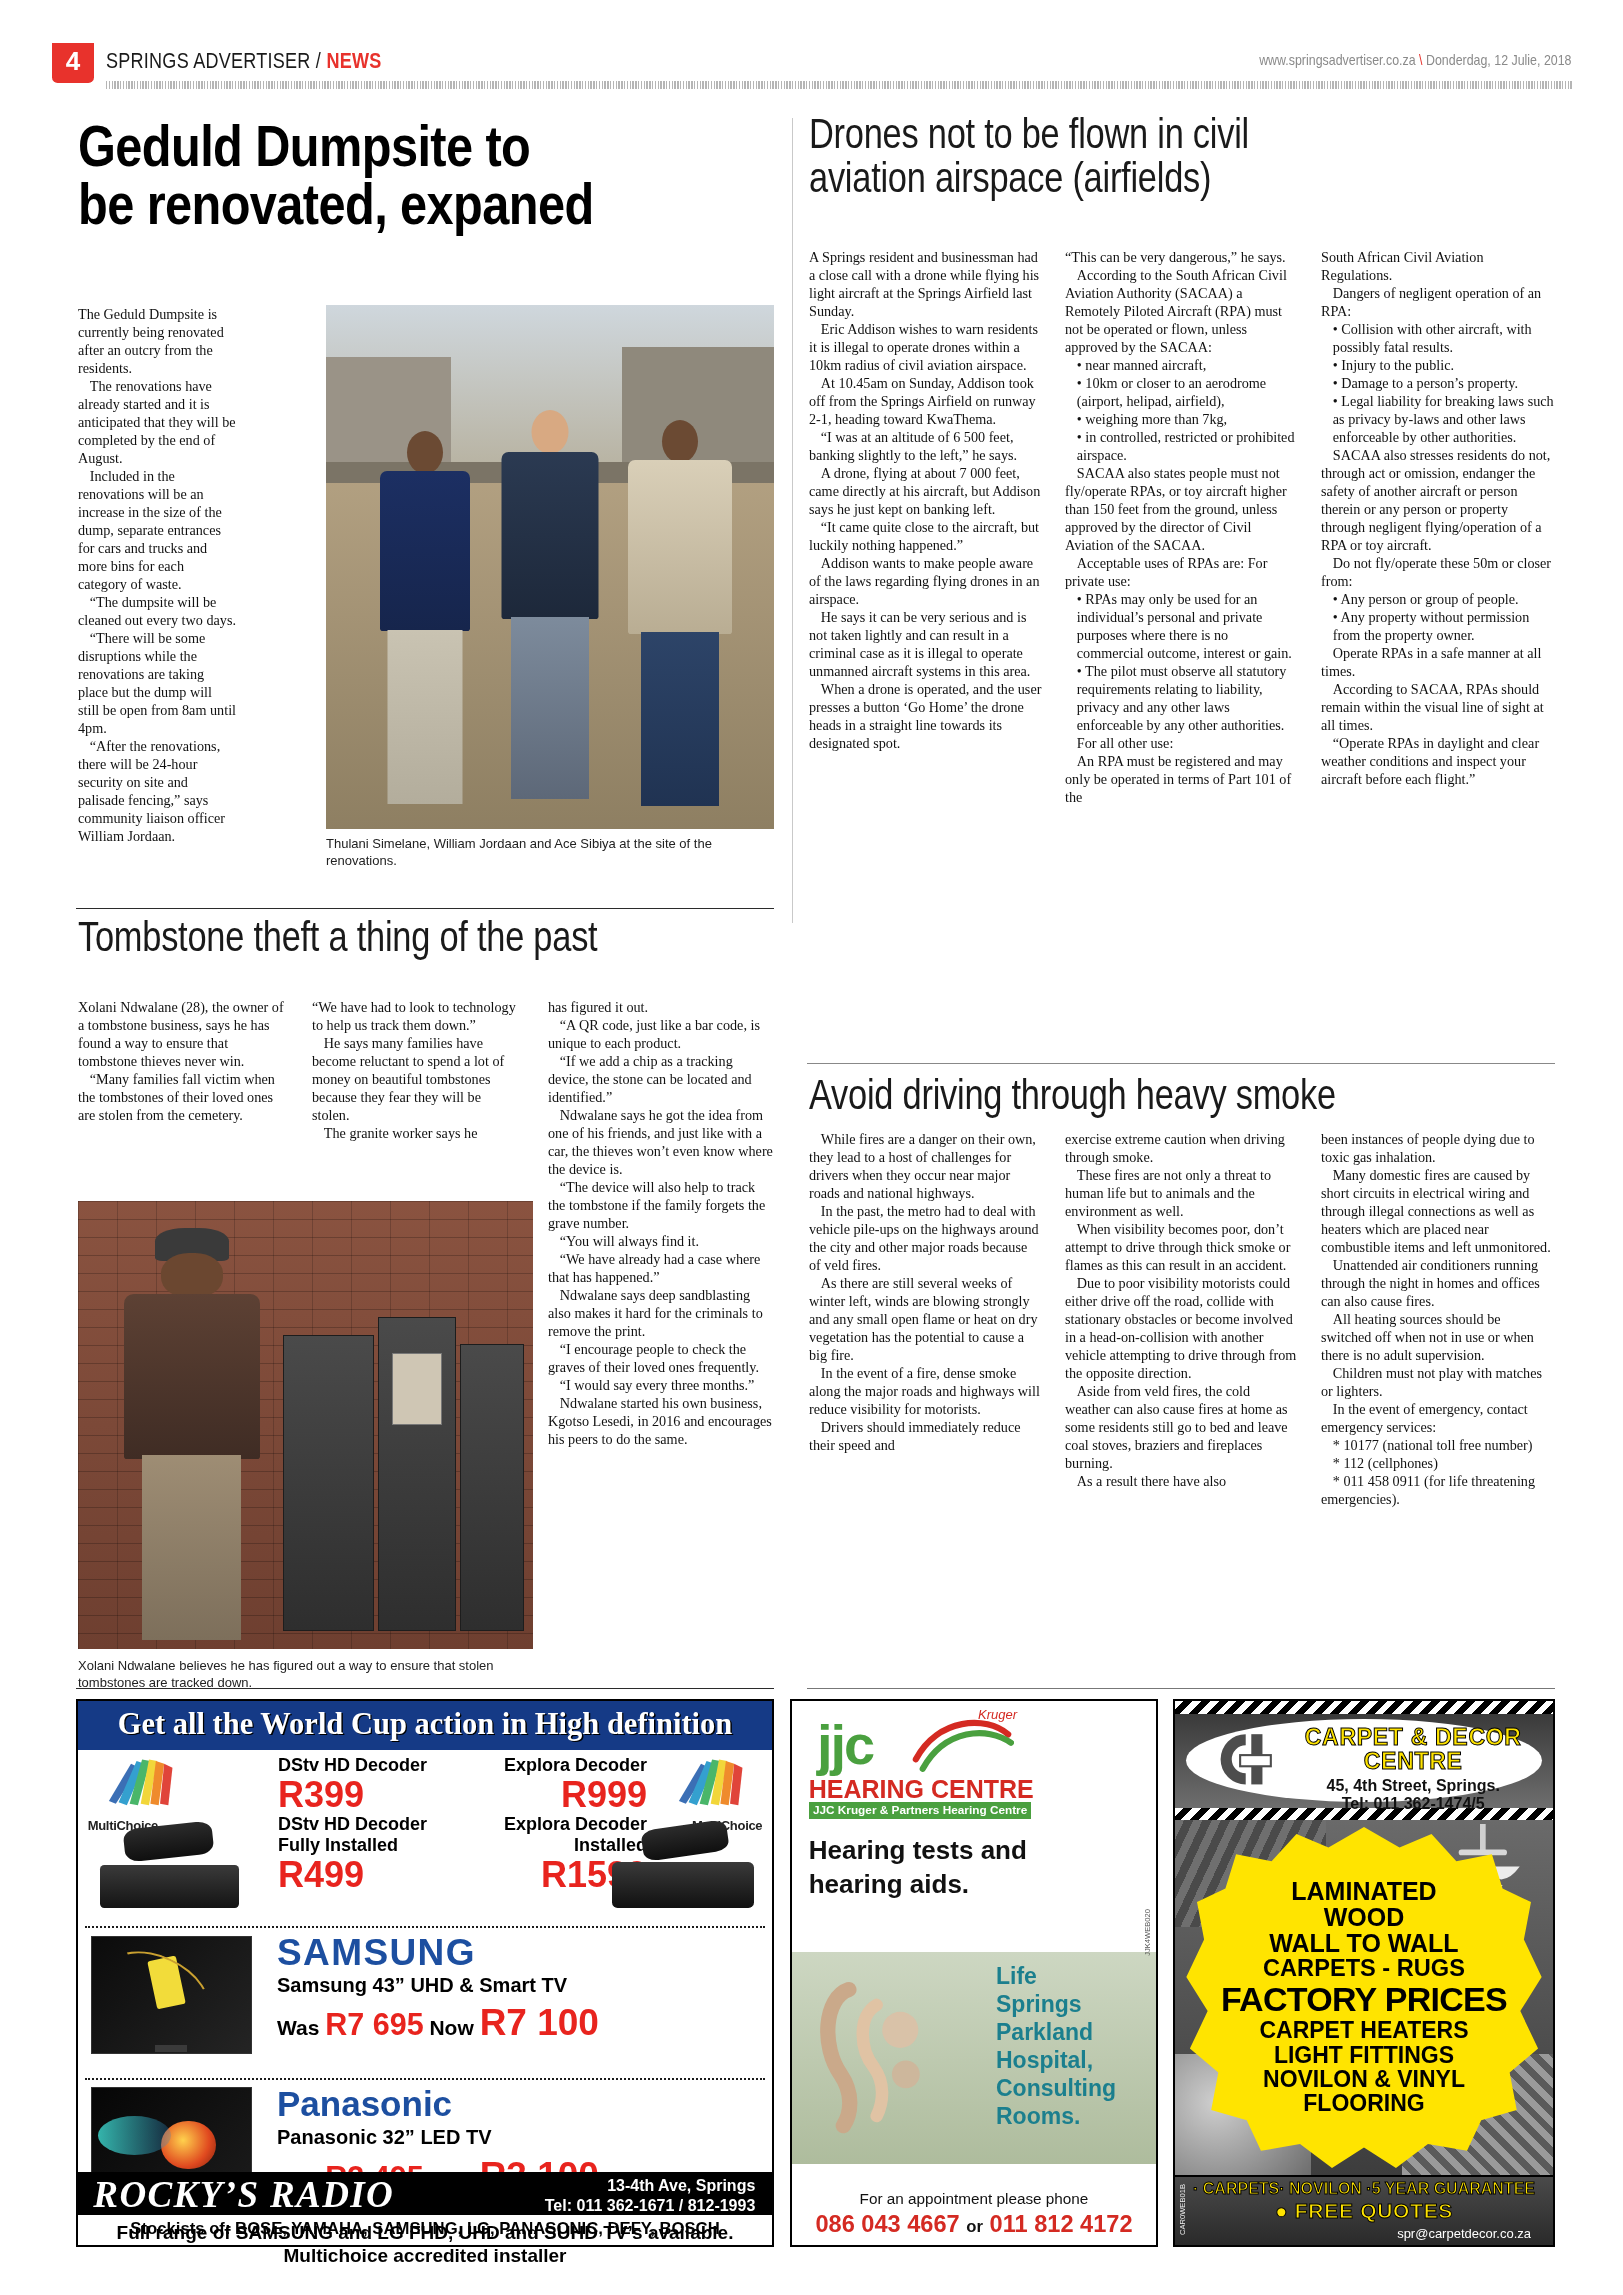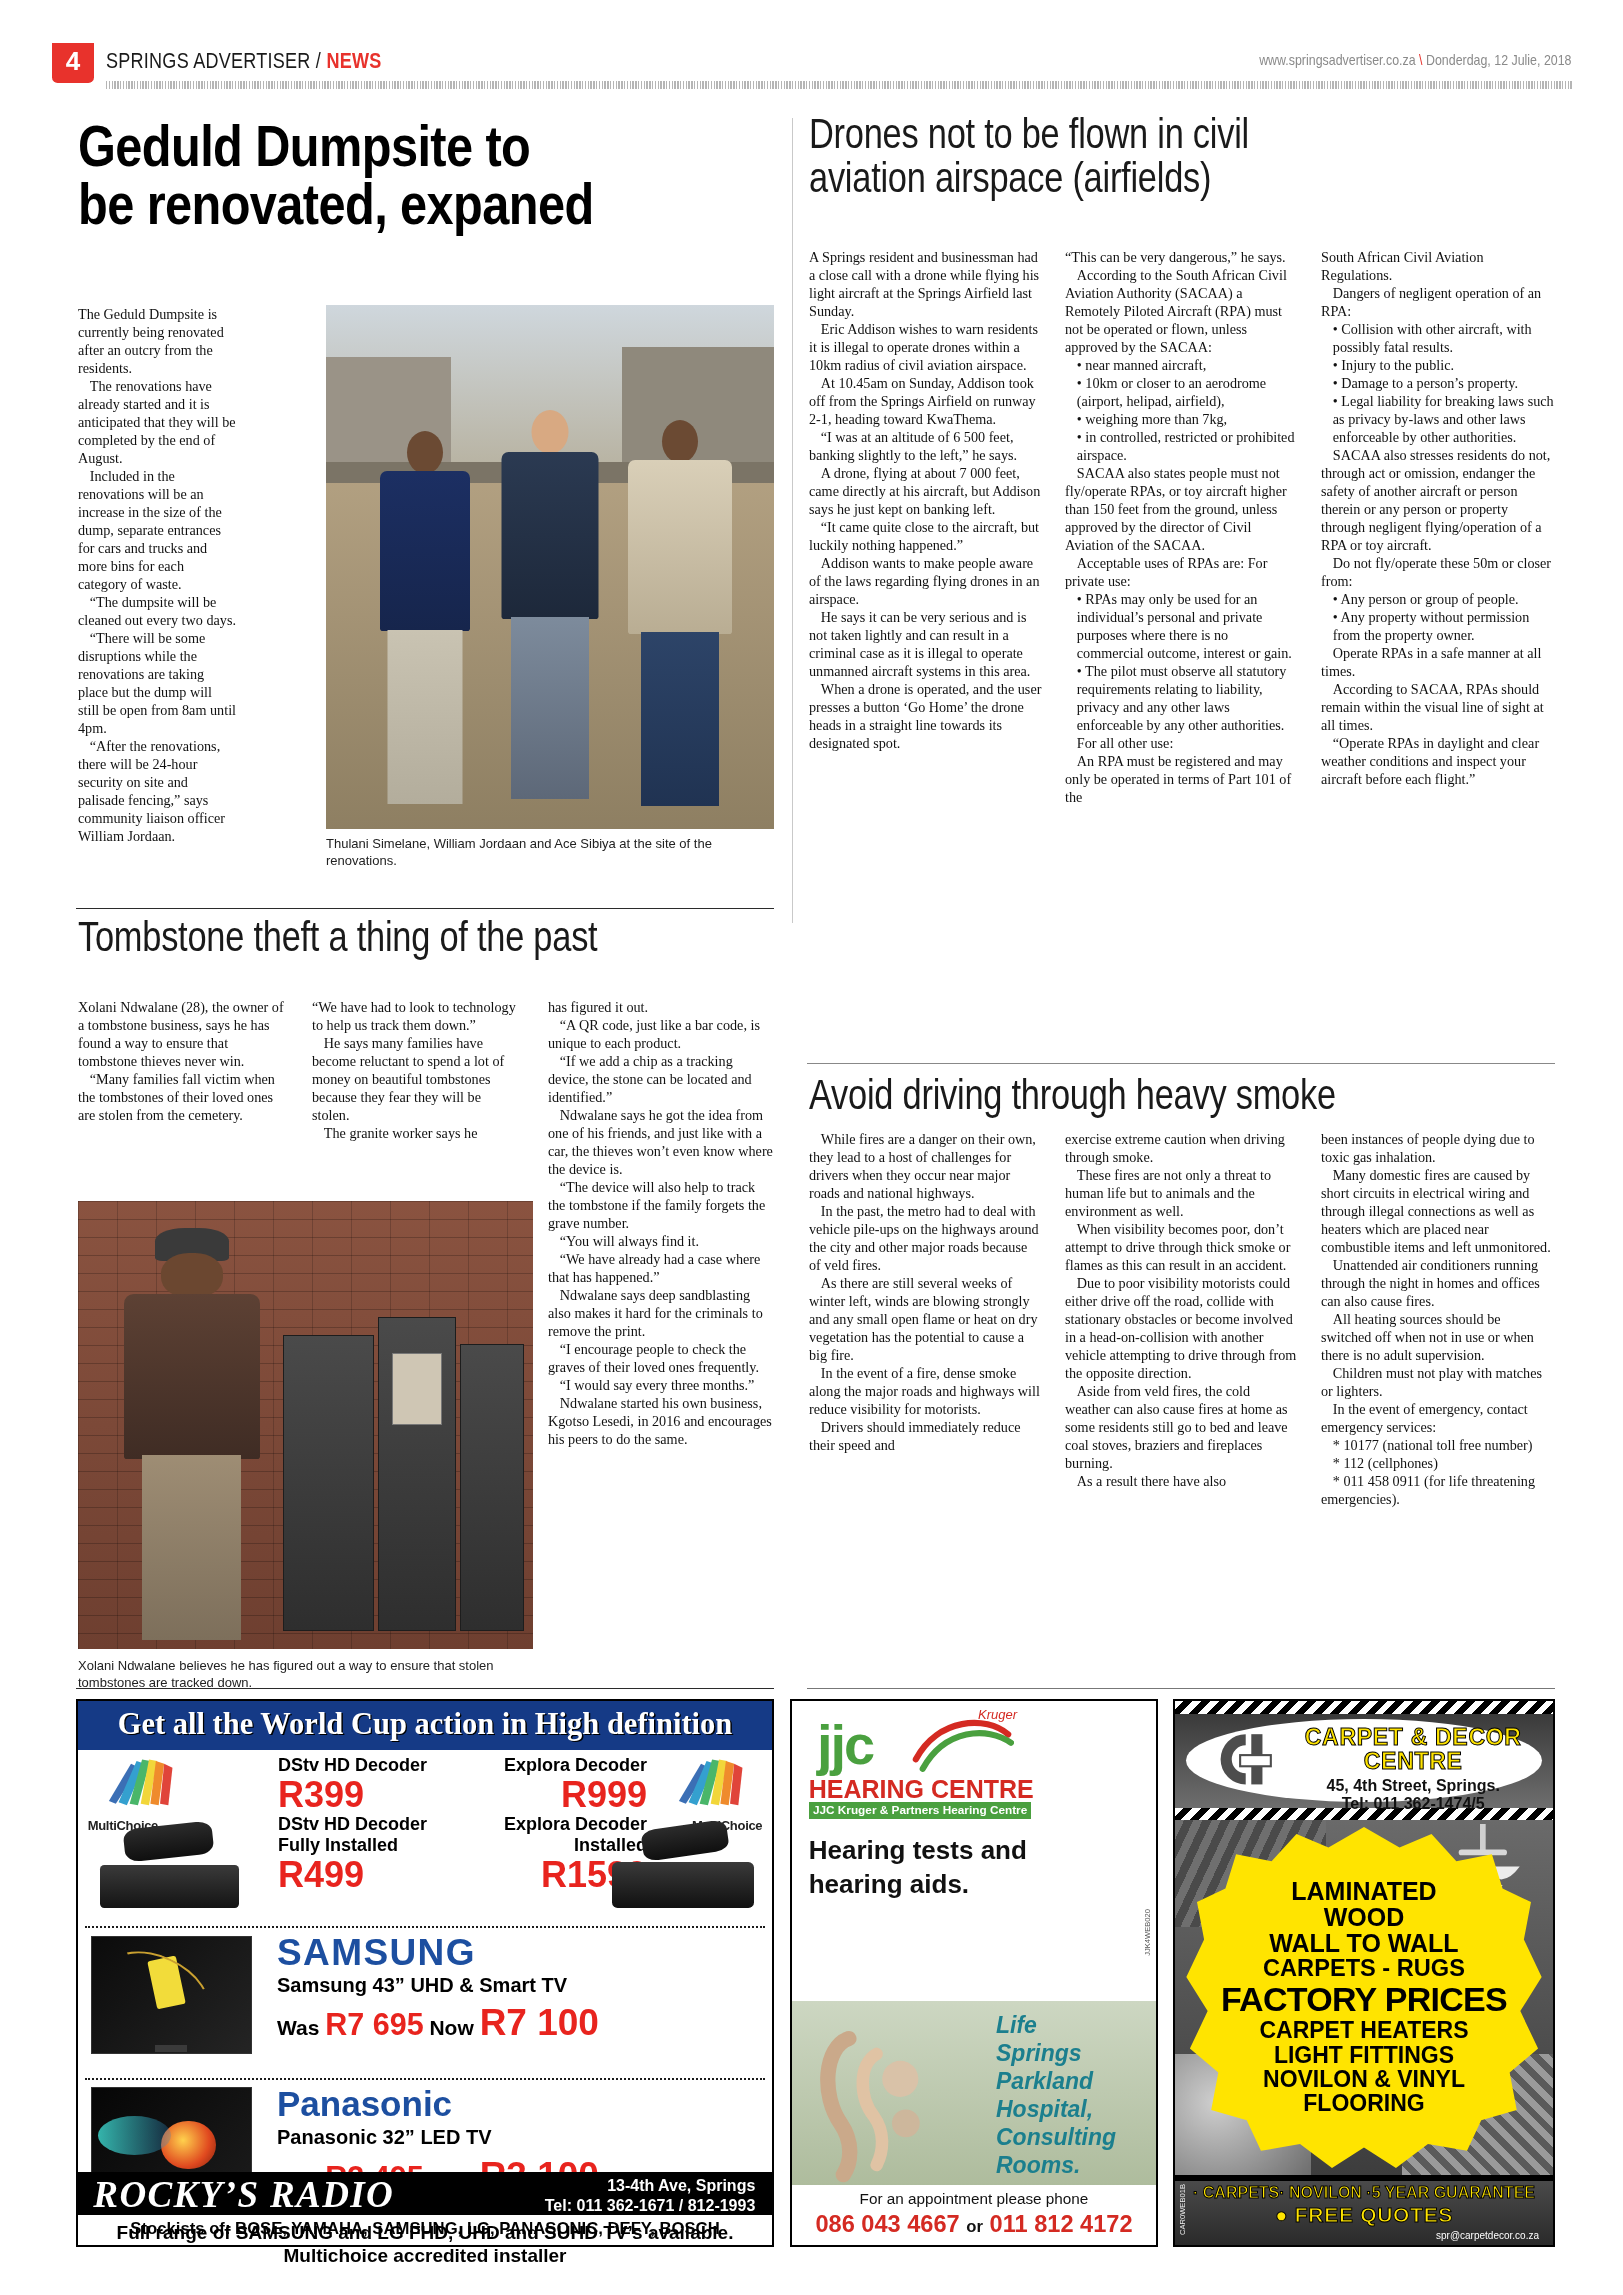--- a/index.html
+++ b/index.html
@@ -483,21 +483,21 @@
       <div class="s" style="position:absolute; left:186px; top:5.6px; font-size:13px; color:#d42a22; font-style:italic;">Kruger</div>
       <div class="s jjc-red" style="position:absolute; left:16.7px; top:74px; font-size:25px; font-weight:bold; letter-spacing:0px;">HEARING CENTRE</div>
       <div class="s" style="position:absolute; left:16.7px; top:101px; font-size:11.8px; font-weight:bold; color:#fff; background:#4aa03f; padding:1.4px 4.2px;">JJC Kruger &amp; Partners Hearing Centre</div>
     </div>
 
     <div class="s" style="padding:15.3px 16.7px 0; font-size:26px; font-weight:bold; line-height:1.3; color:#111;">
       <div>Hearing tests and</div>
       <div>hearing aids.</div>
     </div>
 
-    <div class="photoband" style="position:absolute; left:0; bottom:60px; width:100%; height:184px;font-style:italic;">
+    <div class="photoband" style="position:absolute; left:0; bottom:81px; width:100%; height:212px;">
       <div style="position:absolute; left:18px; top:18px; width:125px; height:167px;">
         <svg viewBox="0 0 180 240" width="125" height="167" aria-hidden="true">
           <path d="M56 28 C 20 40, 16 110, 44 150 C 62 176, 60 206, 48 224" stroke="#caa98a" stroke-width="22" fill="none" stroke-linecap="round"></path>
           <path d="M96 50 C 70 64, 70 112, 92 140 C 108 162, 106 190, 96 210" stroke="#e0c3a4" stroke-width="18" fill="none" stroke-linecap="round"></path>
           <circle cx="130" cy="86" r="26" fill="#d9c2a8"></circle>
           <circle cx="138" cy="150" r="20" fill="#cdb79c"></circle>
         </svg>
       </div>
       <div class="teal-txt" style="position:absolute; right:14px; top:9.7px; width:146px; font-size:23px; line-height:1.22; text-align:left;">
         <div>Life</div>
@@ -573,20 +573,20 @@
         <div class="blk" style="font-size:23px; line-height:1.06;">CARPET HEATERS</div>
         <div class="blk" style="font-size:23px; line-height:1.06;">LIGHT FITTINGS</div>
         <div class="blk" style="font-size:23px; line-height:1.06;">NOVILON &amp; VINYL</div>
         <div class="blk" style="font-size:23px; line-height:1.06;">FLOORING</div>
       </div>
     </div>
 
     <div style="position:absolute; left:0; bottom:0; width:100%; background:linear-gradient(#4a4a4a,#2a2a2a); padding:2.8px 0 4.2px;">
       <div class="cd-title" style="font-size:16px; text-align:center; letter-spacing:0px;">· CARPETS· NOVILON ·5 YEAR GUARANTEE</div>
       <div class="cd-title" style="font-size:21px; text-align:center; margin-top:1.4px;">● FREE QUOTES</div>
-      <div class="s" style="font-size:10px; text-align:right; color:#fff; padding-right:14px; margin-top:2.8px;">spr@carpetdecor.co.za</div>
+      <div class="s" style="font-size:13px; text-align:right; color:#fff; padding-right:22px; margin-top:2.8px;">spr@carpetdecor.co.za</div>
     </div>
 
     <div class="vertcode" style="left:2.8px; bottom:9.7px; color:#eee;">CAR0WEB01B</div>
   </div>
 
 </div>
 
 
 </body></html>

